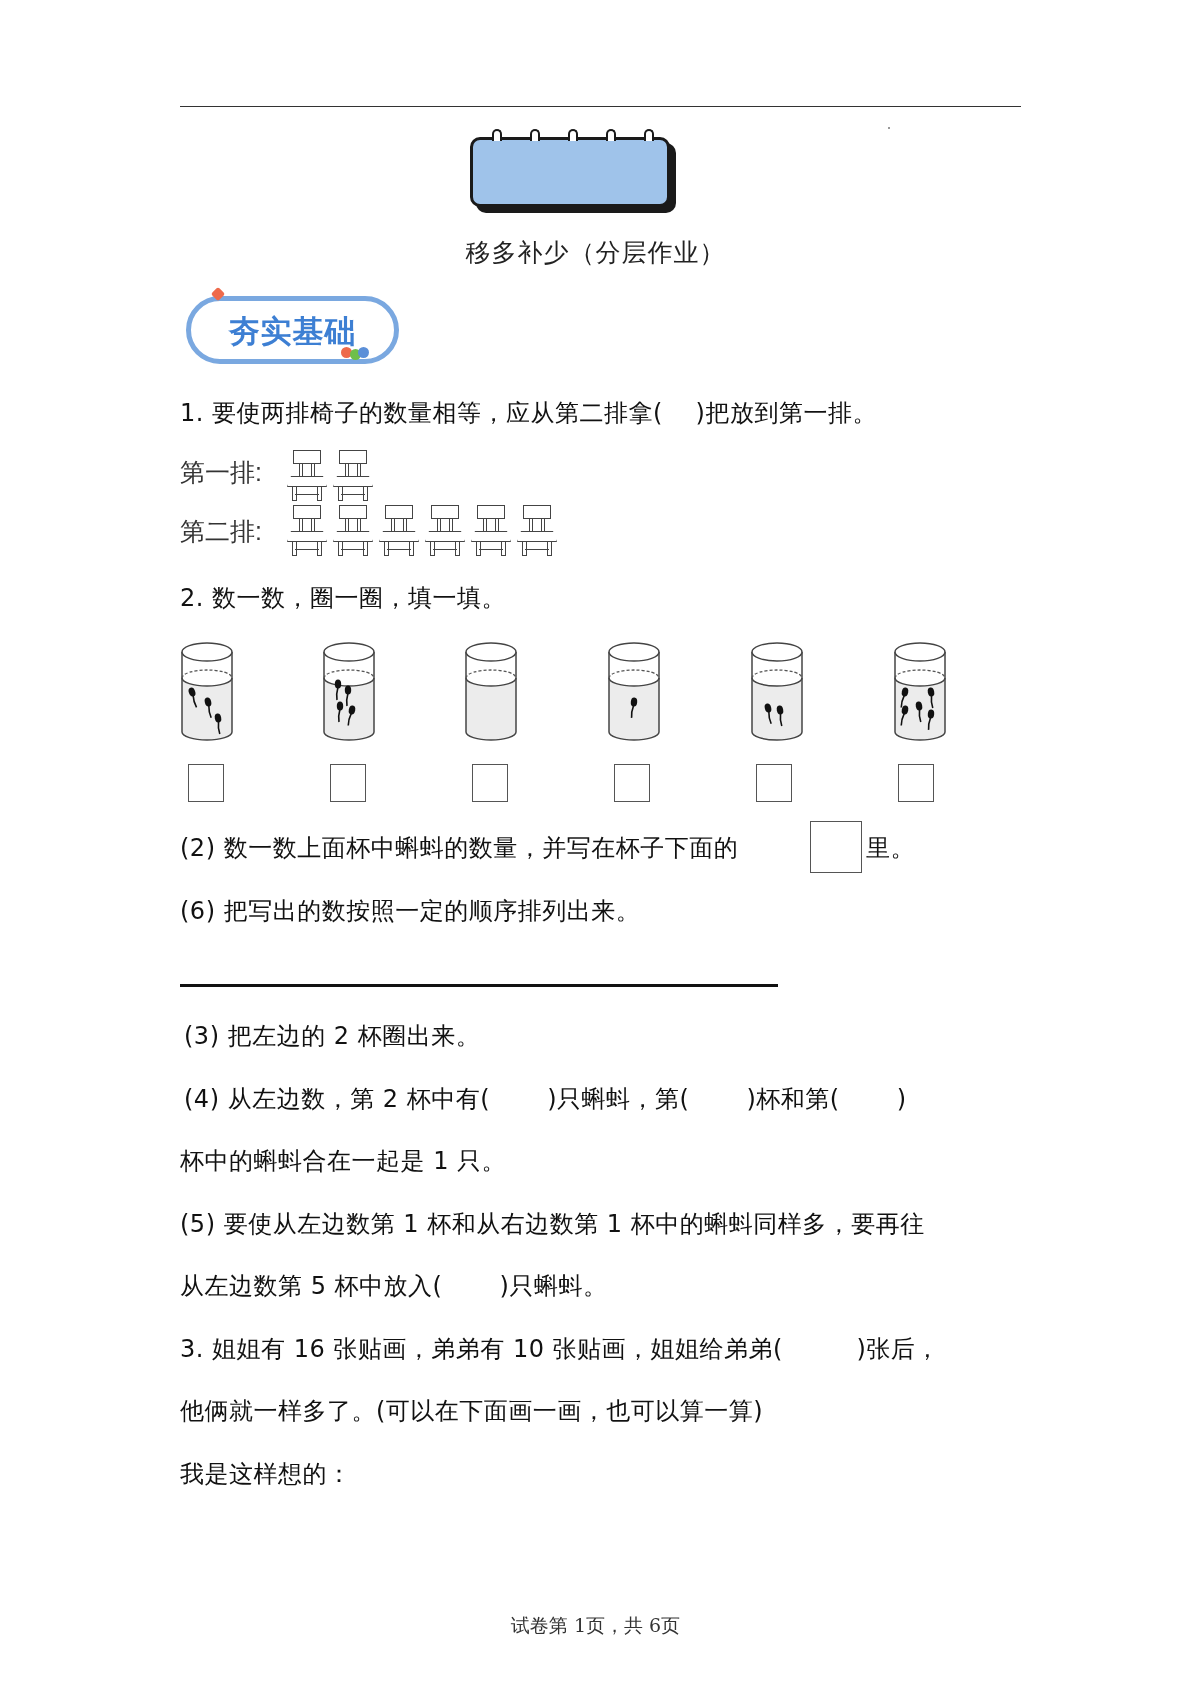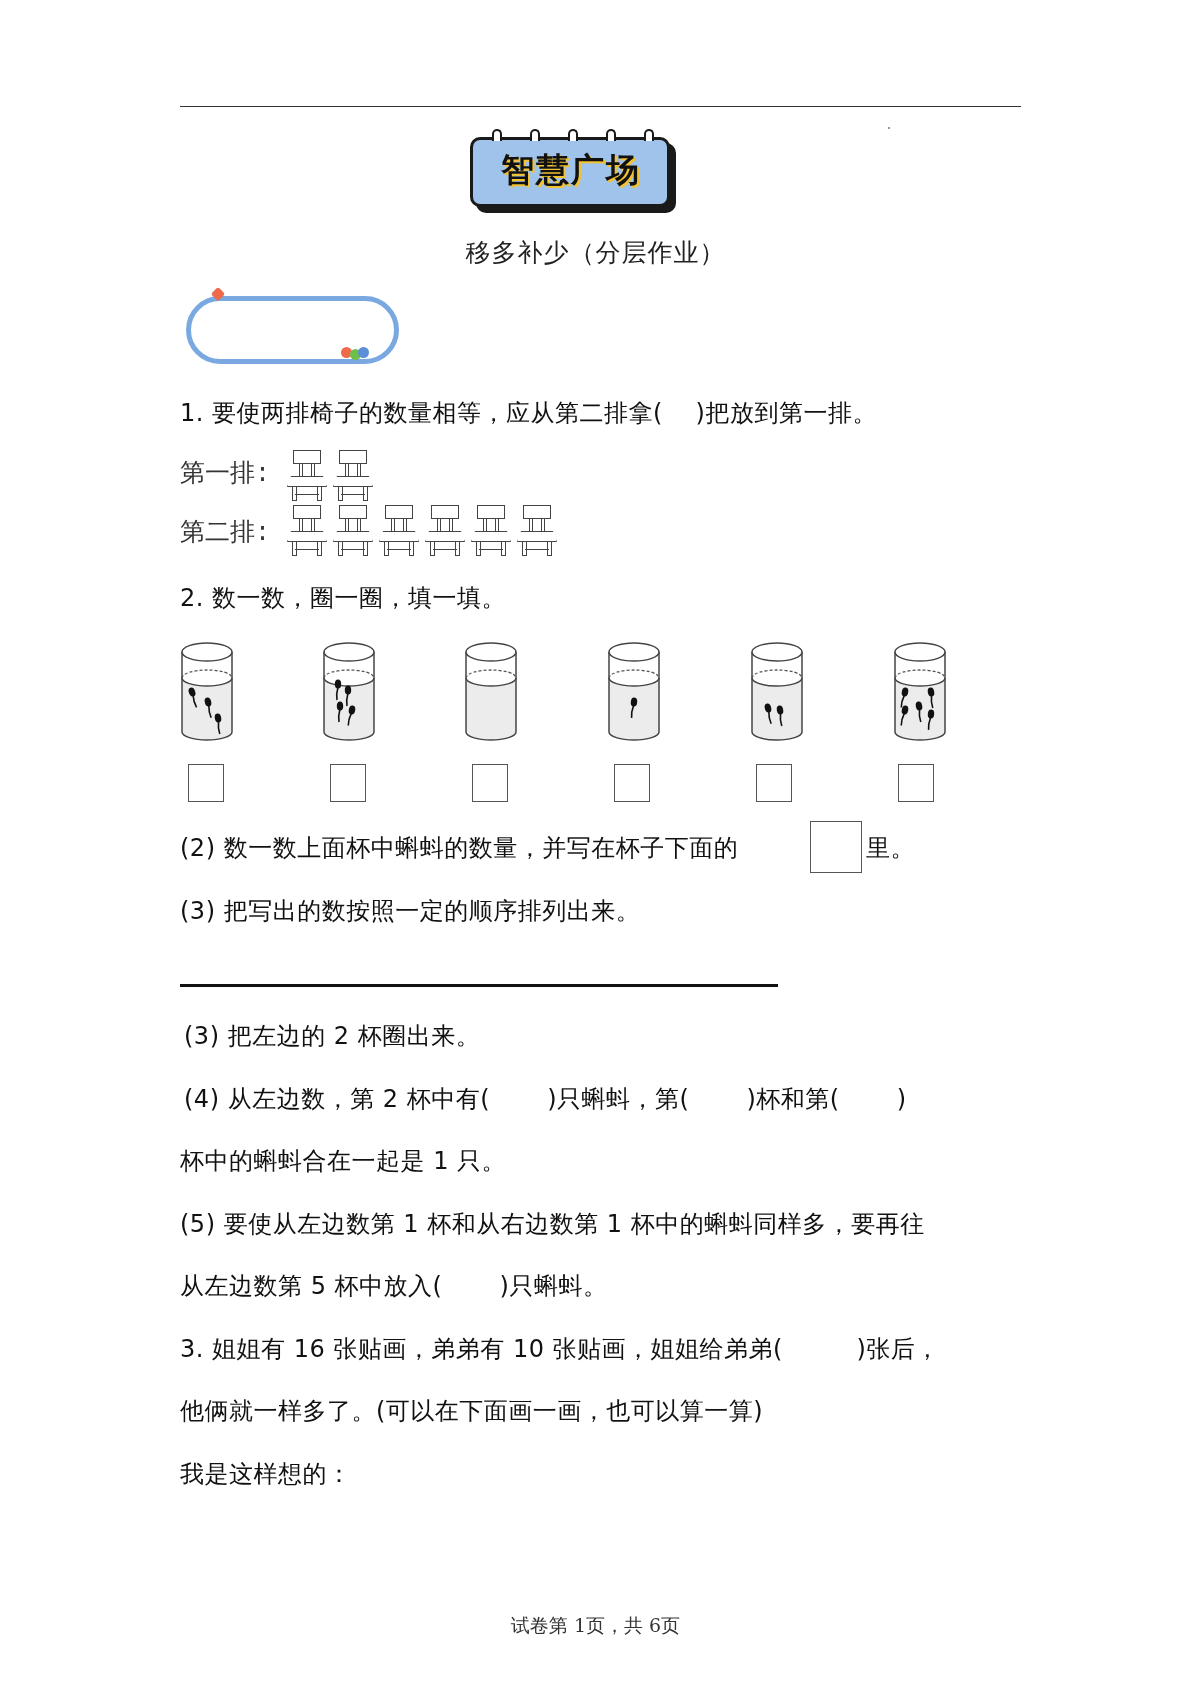--- a/index.html
+++ b/index.html
@@ -22,21 +22,21 @@
 
   
   .badge { left:186px; top:296px; width:213px; height:68px; border:5px solid #7aa8e0; border-radius:36px;
            box-sizing:border-box; background:#fff; }
   .badge .label { position:absolute; left:0; right:0; top:10px; text-align:center; font-size:31px; font-weight:bold; color:#3d7fd3; letter-spacing:1px; }
   .badge .spark { position:absolute; left:22px; top:-12px; width:10px; height:10px; background:#ee6a4b; transform:rotate(45deg); border-radius:2px; }
   .badge .deco { position:absolute; left:150px; top:46px; width:26px; height:10px; }
   .badge .deco span { position:absolute; width:11px; height:11px; border-radius:50%; }
 
   .q { font-size:24px; color:#111; white-space:nowrap; letter-spacing:0.5px; }
-  .row-label { font-family:Liberation Mono, monospace; font-size:25px; color:#333; }
+  .row-label { font-family:Liberation Sans, sans-serif; font-size:25px; color:#333; }
 
   
   .chair { position:absolute; width:40px; height:52px; }
   .chair .back { position:absolute; left:6px; top:0; width:28px; height:14px; border:1.5px solid #444; background:#fff; box-sizing:border-box; }
   .chair .post { position:absolute; top:14px; width:4px; height:20px; border-left:1.5px solid #444; border-right:1.5px solid #444; box-sizing:border-box; }
   .chair .seat { position:absolute; left:0; top:26px; width:40px; height:11px; border:1.5px solid #444; background:#fff; box-sizing:border-box; clip-path:polygon(10% 0,90% 0,100% 100%,0 100%); }
   .chair .leg { position:absolute; top:37px; width:5px; height:14px; border:1.5px solid #444; border-top:none; box-sizing:border-box; }
   .chair .bar { position:absolute; left:8px; top:44px; width:24px; border-top:1.5px solid #444; }
 
   
@@ -55,27 +55,27 @@
 <div class="abs dot-mark"></div>
 
 <div class="abs banner">
   <div class="shadow"></div>
   <div class="face"></div>
   <div class="ring" style="left:22px"></div>
   <div class="ring" style="left:60px"></div>
   <div class="ring" style="left:98px"></div>
   <div class="ring" style="left:136px"></div>
   <div class="ring" style="left:174px"></div>
-  <div class="title">智慧广场</div>
 </div>
 
 <div class="abs subtitle">移多补少（分层作业）</div>
 
 <div class="abs badge">
   <div class="spark"></div>
+  <div class="label">夯实基础</div>
   <div class="deco">
     <span style="left:0;top:0;background:#ee6a4b"></span>
     <span style="left:9px;top:2px;background:#6fbf4a"></span>
     <span style="left:17px;top:0;background:#5b8fd8"></span>
   </div>
 </div>
 
 <div class="abs q" style="left:180px;top:397px">1. 要使两排椅子的数量相等，应从第二排拿(　 )把放到第一排。</div>
 
 <div class="abs row-label" style="left:180px;top:456px">第一排:</div>
@@ -294,21 +294,21 @@
 <div class="ans-box" style="left:330px"></div>
 <div class="ans-box" style="left:472px"></div>
 <div class="ans-box" style="left:614px"></div>
 <div class="ans-box" style="left:756px"></div>
 <div class="ans-box" style="left:898px"></div>
 
 <div class="abs q" style="left:180px;top:832px">(2) 数一数上面杯中蝌蚪的数量，并写在杯子下面的</div>
 <div class="abs inline-box"></div>
 <div class="abs q" style="left:866px;top:832px">里。</div>
 
-<div class="abs q" style="left:180px;top:895px">(3) 把写出的数按照一定的顺序排列出来。</div>
+<div class="abs q" style="left:180px;top:895px">(6) 把写出的数按照一定的顺序排列出来。</div>
 <div class="abs blank-line"></div>
 
 <div class="abs q" style="left:184px;top:1020px">(3) 把左边的 2 杯圈出来。</div>
 <div class="abs q" style="left:184px;top:1083px">(4) 从左边数，第 2 杯中有(　　 )只蝌蚪，第(　　 )杯和第(　　 )</div>
 <div class="abs q" style="left:180px;top:1145px">杯中的蝌蚪合在一起是 1 只。</div>
 <div class="abs q" style="left:180px;top:1208px">(5) 要使从左边数第 1 杯和从右边数第 1 杯中的蝌蚪同样多，要再往</div>
 <div class="abs q" style="left:180px;top:1270px">从左边数第 5 杯中放入(　　 )只蝌蚪。</div>
 
 <div class="abs q" style="left:180px;top:1333px">3. 姐姐有 16 张贴画，弟弟有 10 张贴画，姐姐给弟弟(　　　)张后，</div>
 <div class="abs q" style="left:180px;top:1395px">他俩就一样多了。(可以在下面画一画，也可以算一算)</div>

